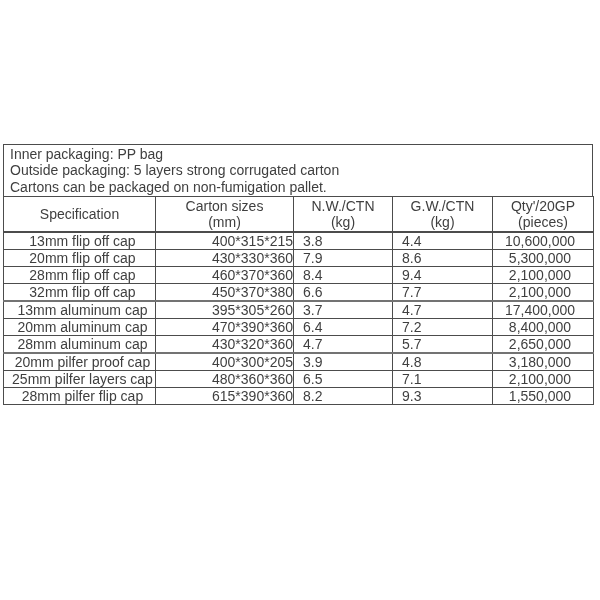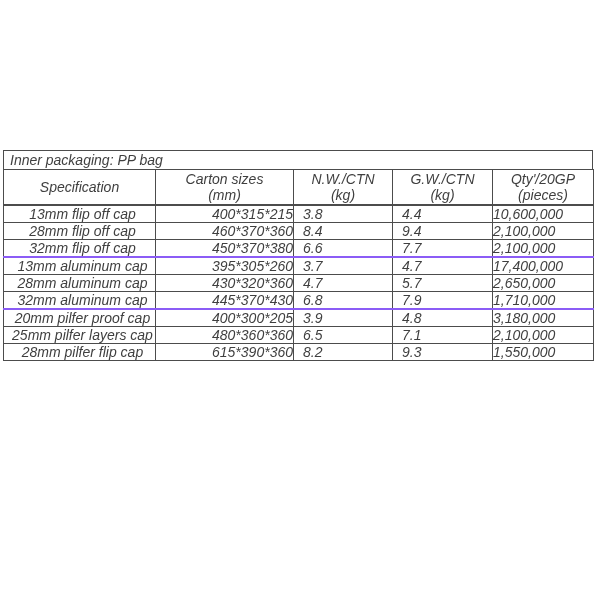--- a/index.html
+++ b/index.html
@@ -4,21 +4,21 @@
 <style>
   html, body { margin: 0; padding: 0; }
   body {
     width: 600px; height: 600px;
     background: #ffffff;
     font-family: "Liberation Sans", "DejaVu Sans", sans-serif;
     color: #3f3f3f;
     position: relative;
     overflow: hidden;
   }
-  .sheet { position: absolute; left: 3px; top: 150px; width: 590px; font-style: italic; }
+  .sheet { position: absolute; left: 3px; top: 144px; width: 590px; }
   .intro {
     border: 1px solid #4c4c4c;
     border-bottom: none;
     box-sizing: border-box;
     font-size: 14px;
     line-height: 16.3px;
     padding: 1px 4px 1px 6px;
   }
   table.spec {
     border-collapse: collapse;
@@ -38,30 +38,32 @@
     height: 34px;
     text-align: center;
     vertical-align: middle;
     line-height: 16px;
     border-bottom: 2px solid #4c4c4c;
   }
   .spec tbody td { height: 16px; line-height: 16px; text-align: left; }
   .spec tbody td.c-spec   { padding-left: 6px; text-align: center; }
   .spec tbody td.c-carton { padding-left: 8px; text-align: right; }
   .spec tbody td.c-nw, .spec tbody td.c-gw { padding-left: 9px; }
-  .spec tbody td.c-qty { text-align: left; padding-right: 6px; }
-  .spec tbody tr.group-start td { border-top: 2px solid #8b5cf6; }
+  .spec tbody td.c-qty { text-align: center; padding-right: 6px; }
+  .spec tbody tr.group-start td { border-top: 2px solid #737373; }
 </style>
 </head>
 <body>
 
 <div class="sheet">
 
   <div class="intro">
     <div>Inner packaging: PP bag</div>
+    <div>Outside packaging: 5 layers strong corrugated carton</div>
+    <div>Cartons can be packaged on non-fumigation pallet.</div>
   </div>
 
   <table class="spec">
     <colgroup>
       <col style="width:152px">
       <col style="width:138px">
       <col style="width:99px">
       <col style="width:100px">
       <col style="width:101px">
     </colgroup>
@@ -90,20 +92,27 @@
     </thead>
     <tbody>
       <tr>
         <td class="c-spec">13mm flip off cap</td>
         <td class="c-carton">400*315*215</td>
         <td class="c-nw">3.8</td>
         <td class="c-gw">4.4</td>
         <td class="c-qty">10,600,000</td>
       </tr>
         <tr>
+        <td class="c-spec">20mm flip off cap</td>
+        <td class="c-carton">430*330*360</td>
+        <td class="c-nw">7.9</td>
+        <td class="c-gw">8.6</td>
+        <td class="c-qty">5,300,000</td>
+      </tr>
+        <tr>
         <td class="c-spec">28mm flip off cap</td>
         <td class="c-carton">460*370*360</td>
         <td class="c-nw">8.4</td>
         <td class="c-gw">9.4</td>
         <td class="c-qty">2,100,000</td>
       </tr>
         <tr>
         <td class="c-spec">32mm flip off cap</td>
         <td class="c-carton">450*370*380</td>
         <td class="c-nw">6.6</td>
@@ -111,32 +120,32 @@
         <td class="c-qty">2,100,000</td>
       </tr>
         <tr class="group-start">
         <td class="c-spec">13mm aluminum cap</td>
         <td class="c-carton">395*305*260</td>
         <td class="c-nw">3.7</td>
         <td class="c-gw">4.7</td>
         <td class="c-qty">17,400,000</td>
       </tr>
         <tr>
+        <td class="c-spec">20mm aluminum cap</td>
+        <td class="c-carton">470*390*360</td>
+        <td class="c-nw">6.4</td>
+        <td class="c-gw">7.2</td>
+        <td class="c-qty">8,400,000</td>
+      </tr>
+        <tr>
         <td class="c-spec">28mm aluminum cap</td>
         <td class="c-carton">430*320*360</td>
         <td class="c-nw">4.7</td>
         <td class="c-gw">5.7</td>
         <td class="c-qty">2,650,000</td>
-      </tr>
-        <tr>
-        <td class="c-spec">32mm aluminum cap</td>
-        <td class="c-carton">445*370*430</td>
-        <td class="c-nw">6.8</td>
-        <td class="c-gw">7.9</td>
-        <td class="c-qty">1,710,000</td>
       </tr>
         <tr class="group-start">
         <td class="c-spec">20mm pilfer proof cap</td>
         <td class="c-carton">400*300*205</td>
         <td class="c-nw">3.9</td>
         <td class="c-gw">4.8</td>
         <td class="c-qty">3,180,000</td>
       </tr>
         <tr>
         <td class="c-spec">25mm pilfer layers cap</td>

